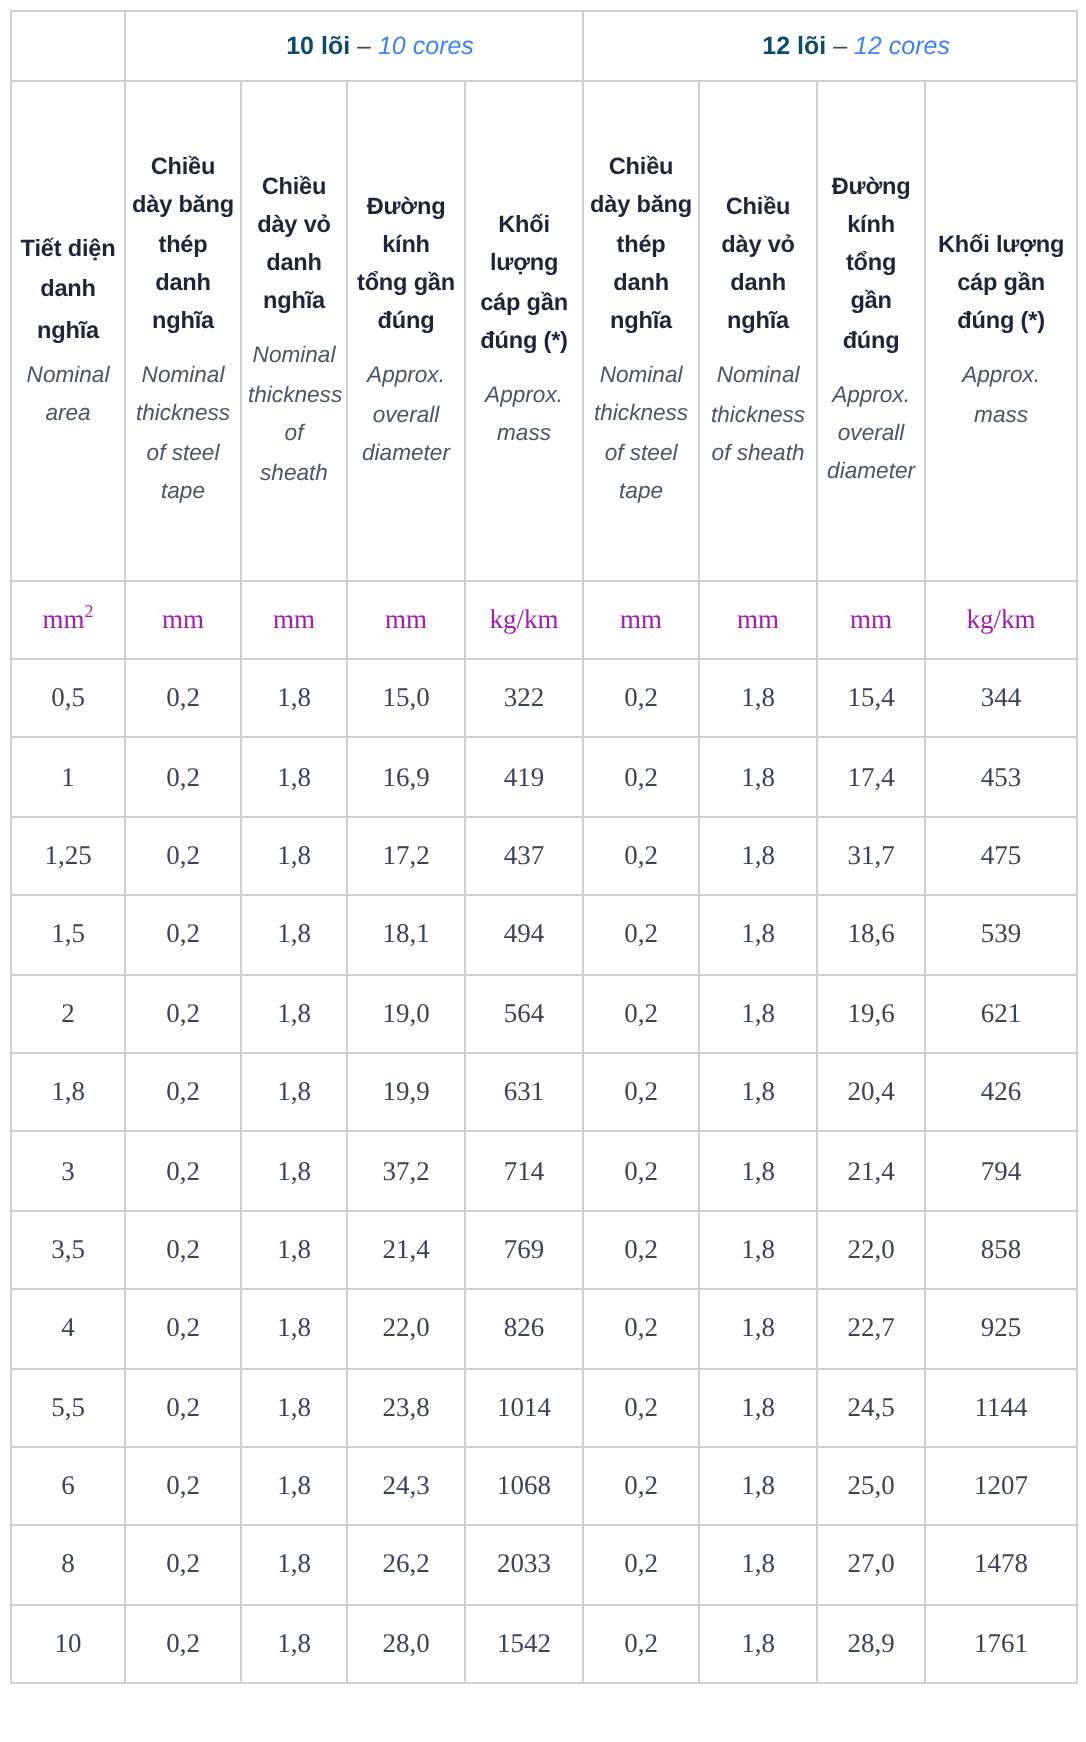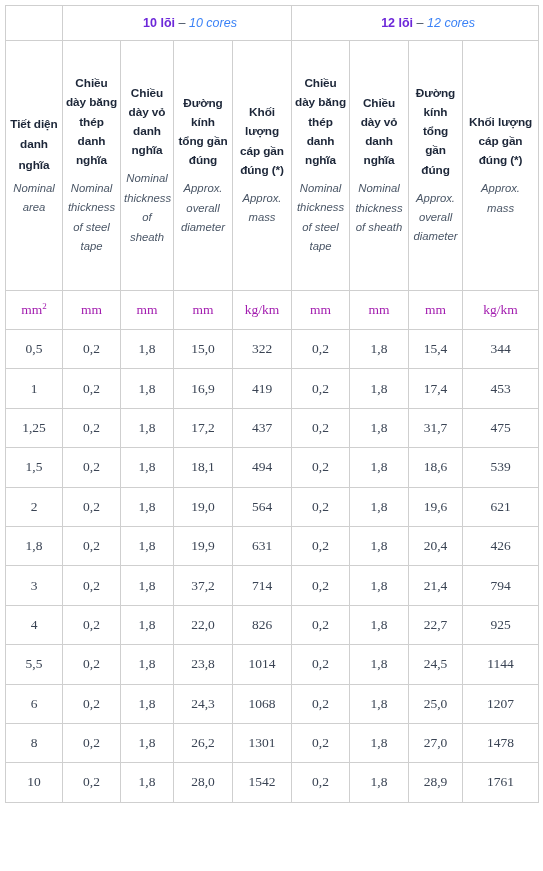--- a/index.html
+++ b/index.html
@@ -43,21 +43,21 @@
   col.c8 { width: 54px; }
   col.c9 { width: 76px; }
 
   
   tr.group-row td {
     height: 34px;
     font-size: 12.5px;
   }
   .group-vn {
     font-weight: bold;
-    color: #6d28d9;
+    color: #0c4a6e;
     margin-left: 26px;
   }
   .group-dash {
     color: #3d4a5c;
   }
   .group-en {
     font-style: italic;
     color: #3b82f6;
   }
   td.corner-cell {
@@ -254,20 +254,31 @@
           <td>0,2</td>
           <td>1,8</td>
           <td>37,2</td>
           <td>714</td>
           <td>0,2</td>
           <td>1,8</td>
           <td>21,4</td>
           <td>794</td>
         </tr>
         <tr class="data-row">
+          <td>3,5</td>
+          <td>0,2</td>
+          <td>1,8</td>
+          <td>21,4</td>
+          <td>769</td>
+          <td>0,2</td>
+          <td>1,8</td>
+          <td>22,0</td>
+          <td>858</td>
+        </tr>
+        <tr class="data-row">
           <td>4</td>
           <td>0,2</td>
           <td>1,8</td>
           <td>22,0</td>
           <td>826</td>
           <td>0,2</td>
           <td>1,8</td>
           <td>22,7</td>
           <td>925</td>
         </tr>
@@ -291,21 +302,21 @@
           <td>0,2</td>
           <td>1,8</td>
           <td>25,0</td>
           <td>1207</td>
         </tr>
         <tr class="data-row">
           <td>8</td>
           <td>0,2</td>
           <td>1,8</td>
           <td>26,2</td>
-          <td>1301</td>
+          <td>2033</td>
           <td>0,2</td>
           <td>1,8</td>
           <td>27,0</td>
           <td>1478</td>
         </tr>
         <tr class="data-row">
           <td>10</td>
           <td>0,2</td>
           <td>1,8</td>
           <td>28,0</td>

